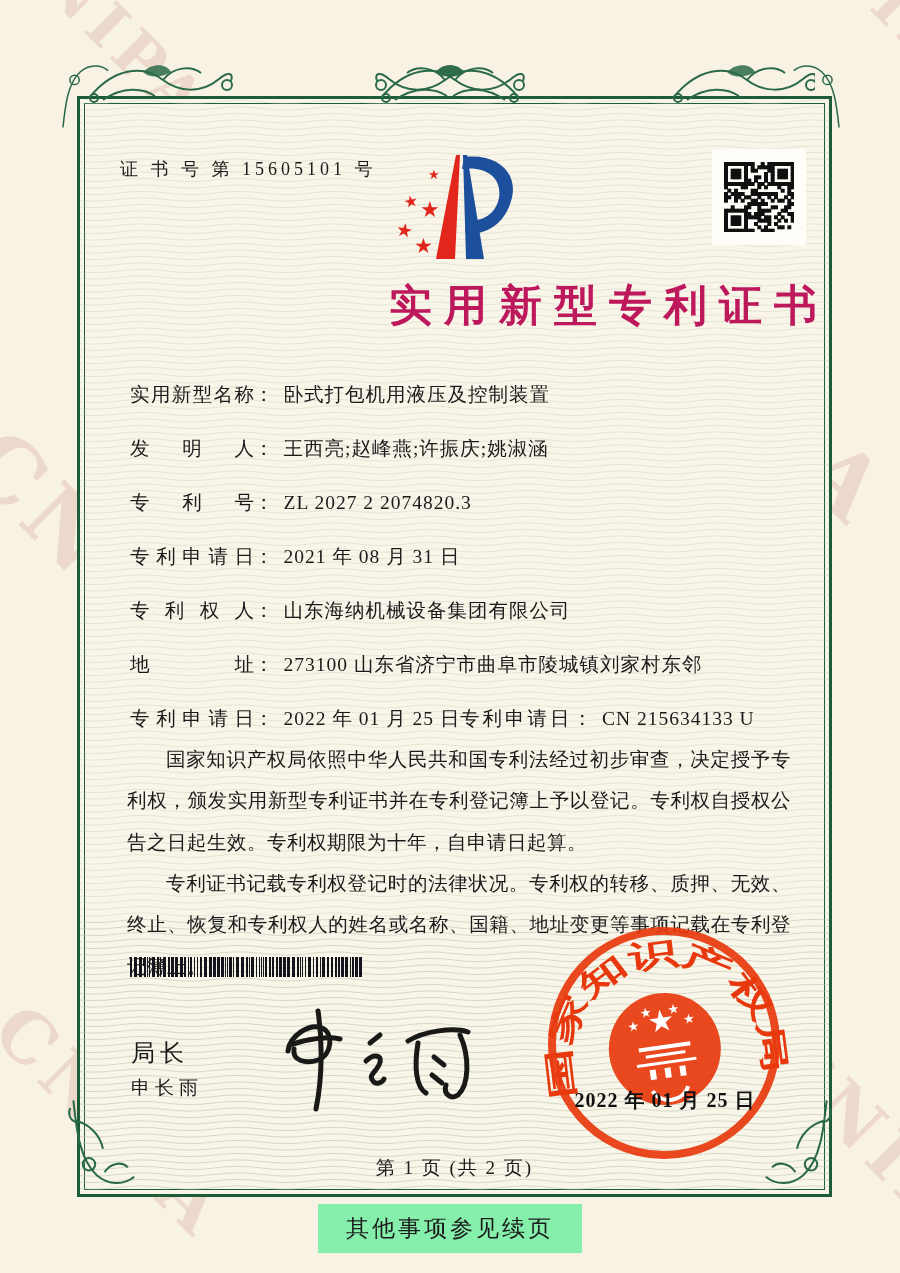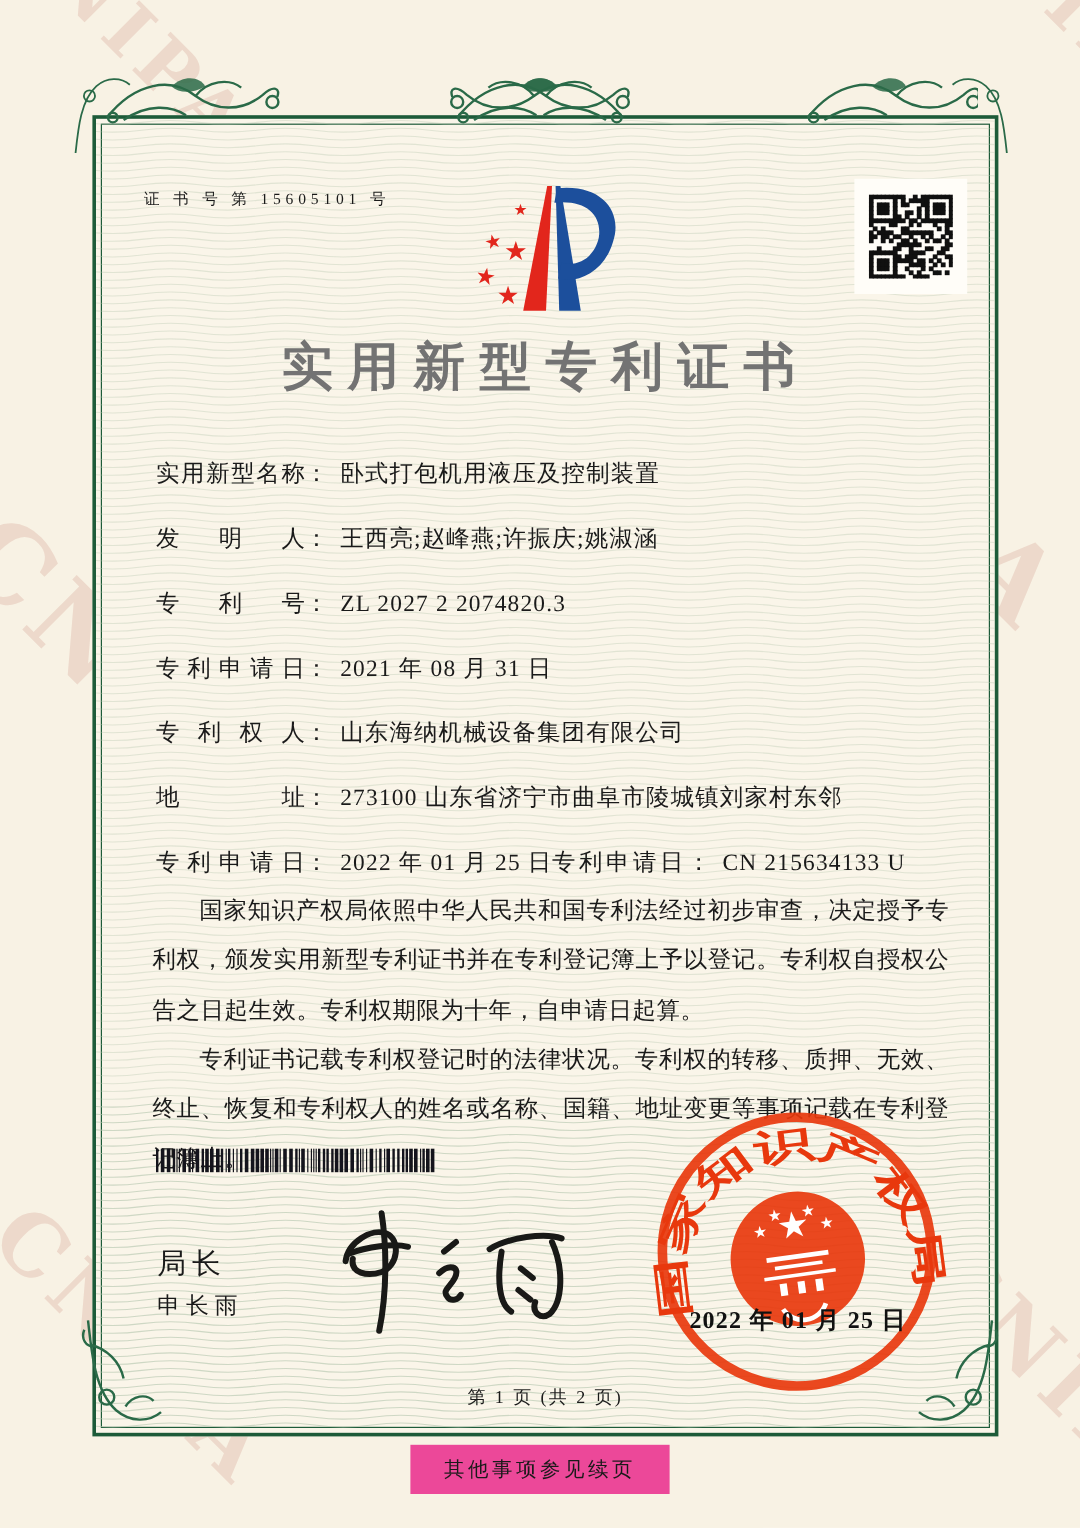--- a/index.html
+++ b/index.html
@@ -17,46 +17,46 @@
   }
   
   #frame{
     position:absolute;left:77px;top:96px;width:749px;height:1095px;
     border:3px solid #1d5b39;outline:1px solid #1d5b39;outline-offset:-8px;
     background:#faf5e9;z-index:2;overflow:hidden;
   }
   #waves{position:absolute;left:0;top:0;z-index:0;}
   .inframe{position:absolute;z-index:3;}
   
-  #cert-no{left:40px;top:58px;font-size:13px;letter-spacing:4px;}
+  #cert-no{left:40px;top:58px;font-size:18px;letter-spacing:4px;}
   #logo{left:318px;top:52px;width:120px;height:112px;}
   #qrbox{left:632px;top:50px;width:94px;height:96px;background:#fffdf8;display:flex;align-items:center;justify-content:center;}
-  #title{left:0;top:178px;width:100%;text-align:center;font-size:43px;font-weight:bold;letter-spacing:12px;color:#737373;}
+  #title{left:0;top:178px;width:100%;text-align:right;font-size:43px;font-weight:bold;letter-spacing:12px;color:#be185d;}
   
   .frow{position:absolute;left:50px;font-size:19.5px;white-space:nowrap;z-index:3;}
   .flabel{display:inline-block;width:124px;text-align:justify;text-align-last:justify;}
   .fvalue{margin-left:10px;letter-spacing:1px;}
   .fgroup2{position:absolute;left:330px;top:0;}
   
   #paras{left:47px;top:640px;width:664px;font-size:19.5px;line-height:2.12;text-align:justify;z-index:3;font-family:Liberation Serif, serif;}
   #paras p{margin:0;text-indent:2em;letter-spacing:.5px;}
   
   #barcode{left:50px;top:858px;}
   
   #director-label{left:51px;top:938px;font-size:24px;letter-spacing:5px;}
   #director-name{left:51px;top:976px;font-size:19px;letter-spacing:5px;}
   #signature{left:182px;top:900px;}
   
   #seal{left:462px;top:822px;width:244px;height:244px;transform:rotate(-8deg);z-index:3;position:absolute;}
   #seal-date{left:478px;top:988px;width:214px;text-align:center;font-size:20px;font-weight:bold;letter-spacing:1px;color:#111;z-index:4;}
   
-  #page-info{left:0;top:1056px;width:100%;text-align:center;font-size:15px;letter-spacing:2px;}
+  #page-info{left:0;top:1056px;width:100%;text-align:center;font-size:19px;letter-spacing:2px;}
   #footnote{
     position:absolute;left:50%;transform:translateX(-50%);top:1204px;
-    background:#ec4899;padding:9px 28px;font-size:17px;letter-spacing:3px;z-index:3;
+    background:#86efac;padding:9px 28px;font-size:23px;letter-spacing:3px;z-index:3;
   }
   
   .orn{position:absolute;z-index:4;pointer-events:none;}
   #orn-top{left:85px;top:56px;width:730px;height:54px;}
   .corner{width:78px;height:96px;}
 </style>
 </head>
 <body>
 
 <div class="wm" style="left:-28px;top:-14px;font-size:62px;">CNIPA</div>

